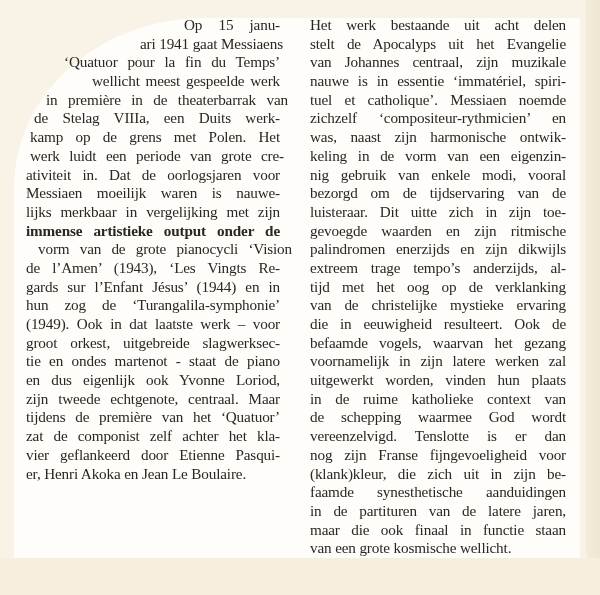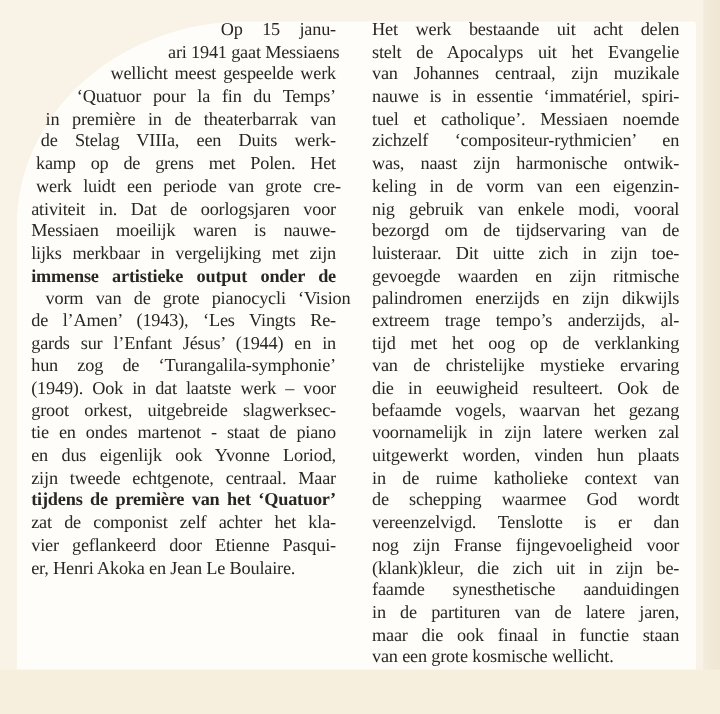--- a/index.html
+++ b/index.html
@@ -48,40 +48,40 @@
 </head>
 <body>
 
 <div class="edge-right"></div>
 <div class="bottom-band"></div>
 <div class="panel"></div>
 
 <div class="col col-left" id="leftCol">
     <span class="line" style="margin-left: 158px; width: 96px;">Op 15 janu-</span>
     <span class="line" style="margin-left: 114px; width: 140px;">ari 1941 gaat Messiaens</span>
+    <span class="line" style="margin-left: 38px; width: 216px;">‘Quatuor pour la fin du Temps’</span>
     <span class="line" style="margin-left: 66px; width: 188px;">wellicht meest gespeelde werk</span>
-    <span class="line" style="margin-left: 38px; width: 216px;">‘Quatuor pour la fin du Temps’</span>
-    <span class="line" style="margin-left: 12px; width: 242px;">in première in de theaterbarrak van</span>
+    <span class="line" style="margin-left: 20px; width: 242px;">in première in de theaterbarrak van</span>
     <span class="line" style="margin-left: 8px; width: 246px;">de Stelag VIIIa, een Duits werk-</span>
     <span class="line" style="margin-left: 4px; width: 250px;">kamp op de grens met Polen. Het</span>
     <span class="line" style="margin-left: 4px; width: 254px;">werk luidt een periode van grote cre-</span>
     <span class="line" style="margin-left: 0px; width: 254px;">ativiteit in. Dat de oorlogsjaren voor</span>
     <span class="line" style="margin-left: 0px; width: 254px;">Messiaen moeilijk waren is nauwe-</span>
     <span class="line" style="margin-left: 0px; width: 254px;">lijks merkbaar in vergelijking met zijn</span>
     <span class="line" style="margin-left: 0px; width: 254px; font-weight: bold;">immense artistieke output onder de</span>
     <span class="line" style="margin-left: 12px; width: 254px;">vorm van de grote pianocycli ‘Vision</span>
     <span class="line" style="margin-left: 0px; width: 254px;">de l’Amen’ (1943), ‘Les Vingts Re-</span>
     <span class="line" style="margin-left: 0px; width: 254px;">gards sur l’Enfant Jésus’ (1944) en in</span>
     <span class="line" style="margin-left: 0px; width: 254px;">hun zog de ‘Turangalila-symphonie’</span>
     <span class="line" style="margin-left: 0px; width: 254px;">(1949). Ook in dat laatste werk – voor</span>
     <span class="line" style="margin-left: 0px; width: 254px;">groot orkest, uitgebreide slagwerksec-</span>
     <span class="line" style="margin-left: 0px; width: 254px;">tie en ondes martenot - staat de piano</span>
     <span class="line" style="margin-left: 0px; width: 254px;">en dus eigenlijk ook Yvonne Loriod,</span>
     <span class="line" style="margin-left: 0px; width: 254px;">zijn tweede echtgenote, centraal. Maar</span>
-    <span class="line" style="margin-left: 0px; width: 254px; font-weight: bold;">tijdens de première van het ‘Quatuor’</span>
+    <span class="line" style="margin-left: 0px; width: 254px;">tijdens de première van het ‘Quatuor’</span>
     <span class="line" style="margin-left: 0px; width: 254px;">zat de componist zelf achter het kla-</span>
     <span class="line" style="margin-left: 0px; width: 254px;">vier geflankeerd door Etienne Pasqui-</span>
     <span class="line last" style="margin-left: 0px; width: 254px; text-align-last: left;">er, Henri Akoka en Jean Le Boulaire.</span>
   </div>
 <div class="col col-right" id="rightCol">
     <span class="line">Het werk bestaande uit acht delen</span>
     <span class="line">stelt de Apocalyps uit het Evangelie</span>
     <span class="line">van Johannes centraal, zijn muzikale</span>
     <span class="line">nauwe is in essentie ‘immatériel, spiri-</span>
     <span class="line">tuel et catholique’. Messiaen noemde</span>

